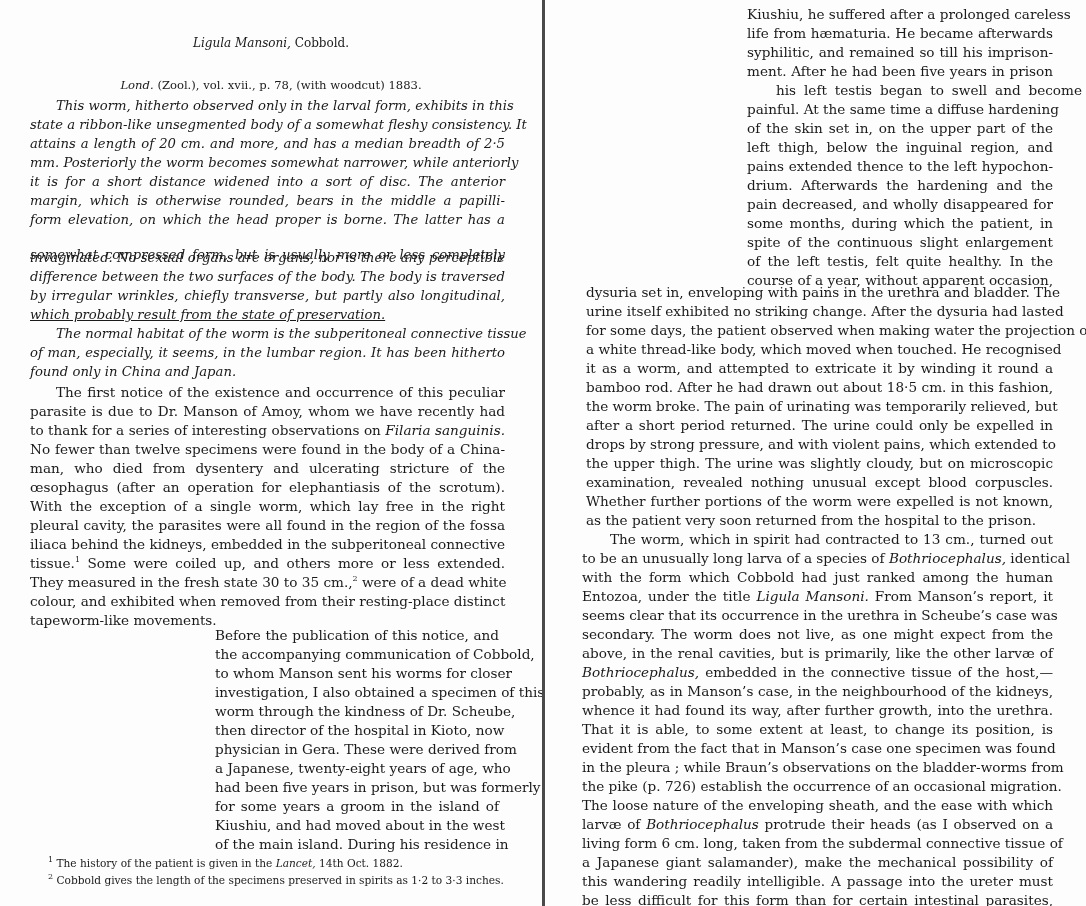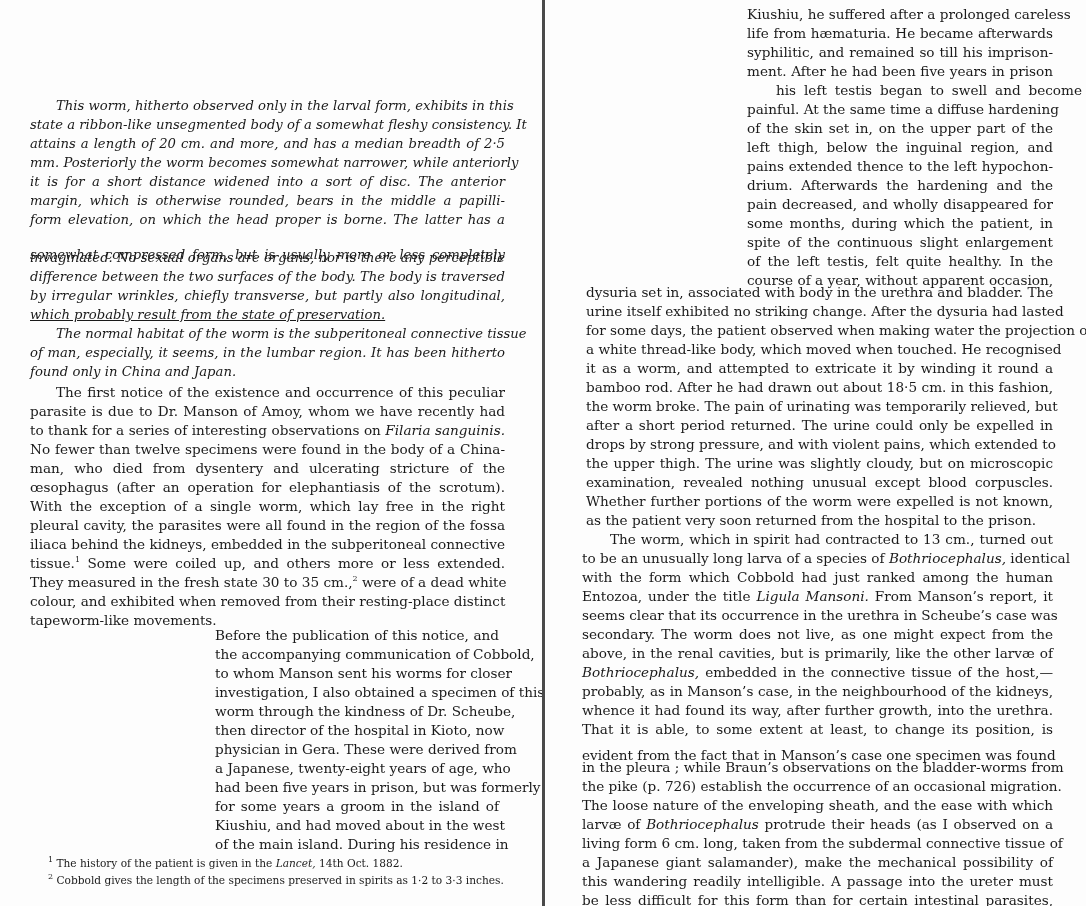--- a/index.html
+++ b/index.html
@@ -28,21 +28,29 @@
   .abs { font-size: 13.2px; }
   .fn { position: absolute; font-size: 10.6px; white-space: nowrap; }
   sup.fnref { font-size: 8px; vertical-align: super; line-height: 0; }
 </style>
 </head>
 <body>
 
 <div id="left-page" class="page">
 
 
+  <div class="subtitle">
+    <span class="it">Ligula Mansoni,</span>
+    <span>Cobbold.</span>
+  </div>
 
+  <div class="cite" style="top:78px;">
+    <span class="it">Lond.</span>
+    <span>(Zool.), vol. xvii., p. 78, (with woodcut) 1883.</span>
+  </div>
 
   <div>
     <div class="line j it abs" style="top:96px; left:56px; width:449px;">This worm, hitherto observed only in the larval form, exhibits in this</div>
     <div class="line j it abs" style="top:115px; left:30px; width:475px;">state a ribbon-like unsegmented body of a somewhat fleshy consistency.  It</div>
     <div class="line j it abs" style="top:134px; left:30px; width:475px;">attains a length of 20 cm. and more, and has a median breadth of 2·5</div>
     <div class="line j it abs" style="top:153px; left:30px; width:475px;">mm.  Posteriorly the worm becomes somewhat narrower, while anteriorly</div>
     <div class="line j it abs" style="top:172px; left:30px; width:475px;">it is for a short distance widened into a sort of disc.  The anterior</div>
     <div class="line j it abs" style="top:191px; left:30px; width:475px;">margin, which is otherwise rounded, bears in the middle a papilli-</div>
     <div class="line j it abs" style="top:210px; left:30px; width:475px;">form elevation, on which the head proper is borne.  The latter has a</div>
     <div class="line j it abs" style="top:229px; left:30px; width:475px;margin-top:16px;">somewhat compressed form, but is usually more or less completely</div>
@@ -125,21 +133,21 @@
     <div class="line j" style="top:157px; left:201px; width:306px;">pains extended thence to the left hypochon-</div>
     <div class="line j" style="top:176px; left:201px; width:306px;">drium.  Afterwards the hardening and the</div>
     <div class="line j" style="top:195px; left:201px; width:306px;">pain decreased, and wholly disappeared for</div>
     <div class="line j" style="top:214px; left:201px; width:306px;">some months, during which the patient, in</div>
     <div class="line j" style="top:233px; left:201px; width:306px;">spite of the continuous slight enlargement</div>
     <div class="line j" style="top:252px; left:201px; width:306px;">of the left testis, felt quite healthy.  In the</div>
     <div class="line j" style="top:271px; left:201px; width:306px;">course of a year, without apparent occasion,</div>
   </div>
 
   <div>
-    <div class="line j" style="top:283px; left:40px; width:467px;">dysuria set in, associated with body in the urethra and bladder.  The</div>
+    <div class="line j" style="top:283px; left:40px; width:467px;">dysuria set in, enveloping with pains in the urethra and bladder.  The</div>
     <div class="line j" style="top:302px; left:40px; width:467px;">urine itself exhibited no striking change.  After the dysuria had lasted</div>
     <div class="line j" style="top:321px; left:40px; width:467px;">for some days, the patient observed when making water the projection of</div>
     <div class="line j" style="top:340px; left:40px; width:467px;">a white thread-like body, which moved when touched.  He recognised</div>
     <div class="line j" style="top:359px; left:40px; width:467px;">it as a worm, and attempted to extricate it by winding it round a</div>
     <div class="line j" style="top:378px; left:40px; width:467px;">bamboo rod.  After he had drawn out about 18·5 cm. in this fashion,</div>
     <div class="line j" style="top:397px; left:40px; width:467px;">the worm broke.  The pain of urinating was temporarily relieved, but</div>
     <div class="line j" style="top:416px; left:40px; width:467px;">after a short period returned.  The urine could only be expelled in</div>
     <div class="line j" style="top:435px; left:40px; width:467px;">drops by strong pressure, and with violent pains, which extended to</div>
     <div class="line j" style="top:454px; left:40px; width:467px;">the upper thigh.  The urine was slightly cloudy, but on microscopic</div>
     <div class="line j" style="top:473px; left:40px; width:467px;">examination, revealed nothing unusual except blood corpuscles.</div>
@@ -161,21 +169,21 @@
     <div class="line j" style="top:606px; left:36px; width:471px;">seems clear that its occurrence in the urethra in Scheube’s case was</div>
     <div class="line j" style="top:625px; left:36px; width:471px;">secondary.  The worm does not live, as one might expect from the</div>
     <div class="line j" style="top:644px; left:36px; width:471px;">above, in the renal cavities, but is primarily, like the other larvæ of</div>
     <div class="line j" style="top:663px; left:36px; width:471px;">
       <span class="it">Bothriocephalus,</span>
       <span>embedded in the connective tissue of the host,—</span>
     </div>
     <div class="line j" style="top:682px; left:36px; width:471px;">probably, as in Manson’s case, in the neighbourhood of the kidneys,</div>
     <div class="line j" style="top:701px; left:36px; width:471px;">whence it had found its way, after further growth, into the urethra.</div>
     <div class="line j" style="top:720px; left:36px; width:471px;">That it is able, to some extent at least, to change its position, is</div>
-    <div class="line j" style="top:739px; left:36px; width:471px;margin-top:7px;">evident from the fact that in Manson’s case one specimen was found</div>
+    <div class="line j" style="top:739px; left:36px; width:471px;">evident from the fact that in Manson’s case one specimen was found</div>
     <div class="line j" style="top:758px; left:36px; width:471px;">in the pleura ;  while Braun’s observations on the bladder-worms from</div>
     <div class="line j" style="top:777px; left:36px; width:471px;">the pike (p. 726) establish the occurrence of an occasional migration.</div>
     <div class="line j" style="top:796px; left:36px; width:471px;">The loose nature of the enveloping sheath, and the ease with which</div>
     <div class="line j" style="top:815px; left:36px; width:471px;">
       <span>larvæ of</span>
       <span class="it">Bothriocephalus</span>
       <span>protrude their heads (as I observed on a</span>
     </div>
     <div class="line j" style="top:834px; left:36px; width:471px;">living form 6 cm. long, taken from the subdermal connective tissue of</div>
     <div class="line j" style="top:853px; left:36px; width:471px;">a Japanese giant salamander), make the mechanical possibility of</div>

